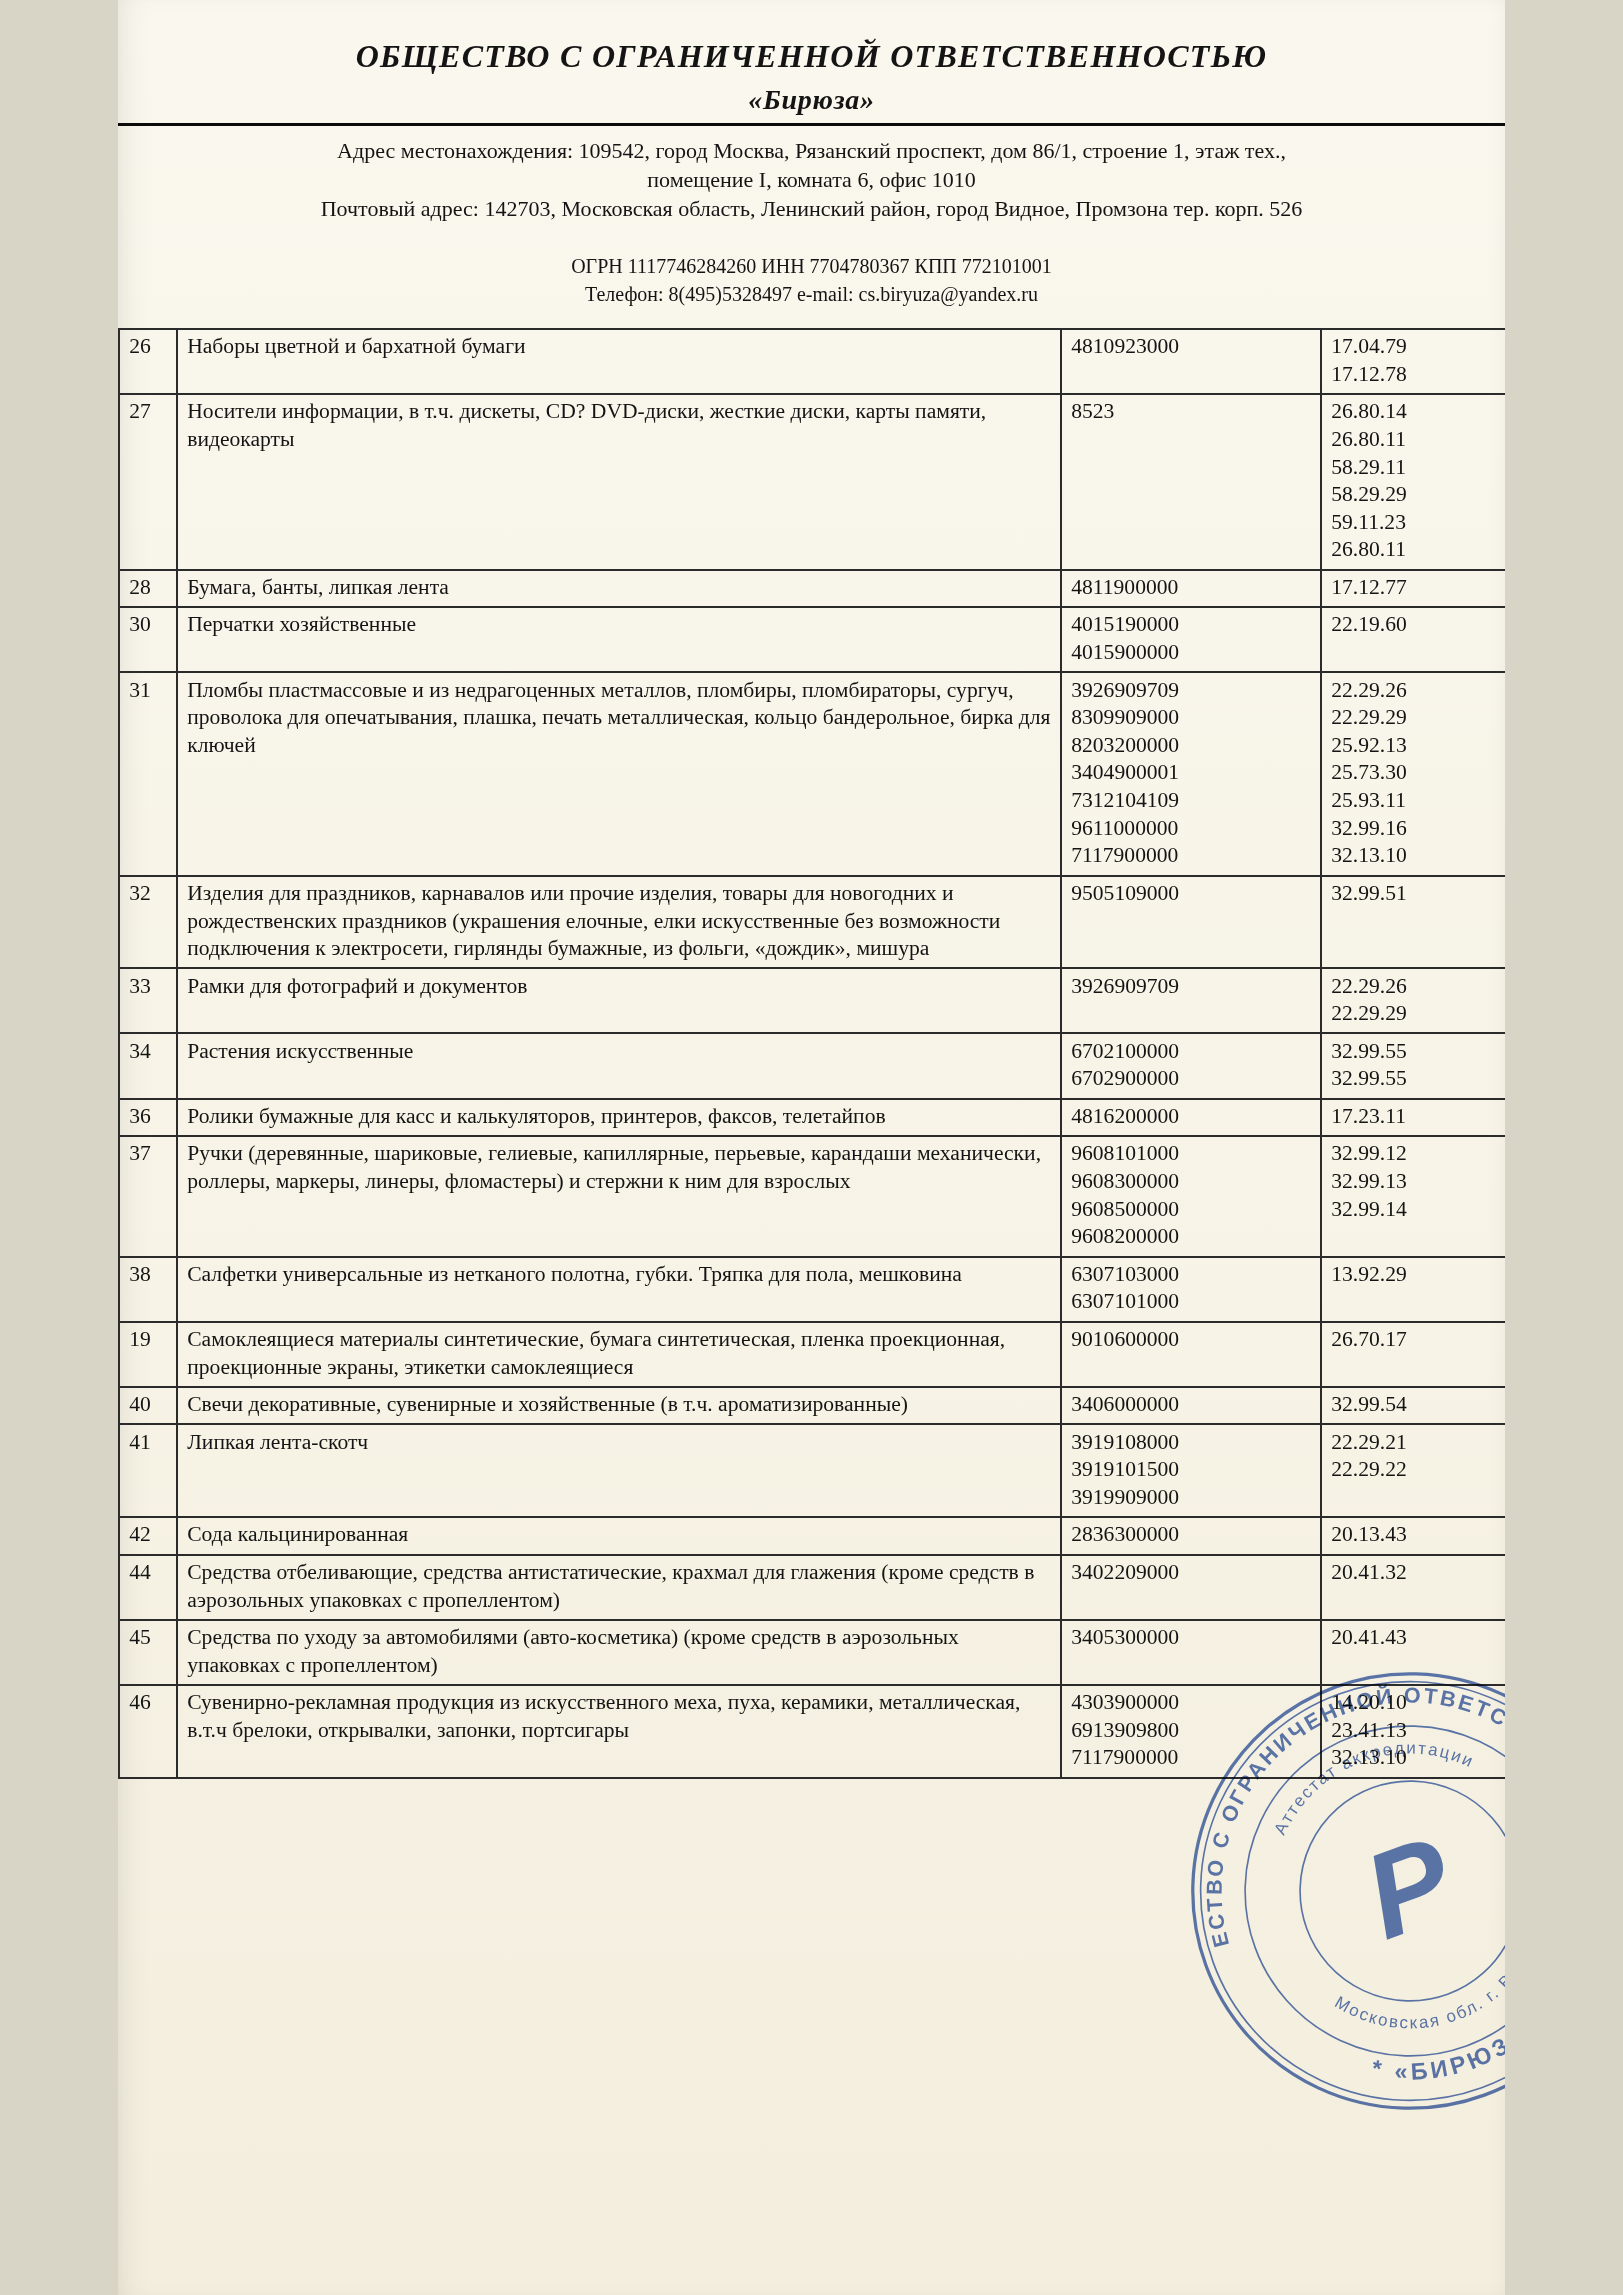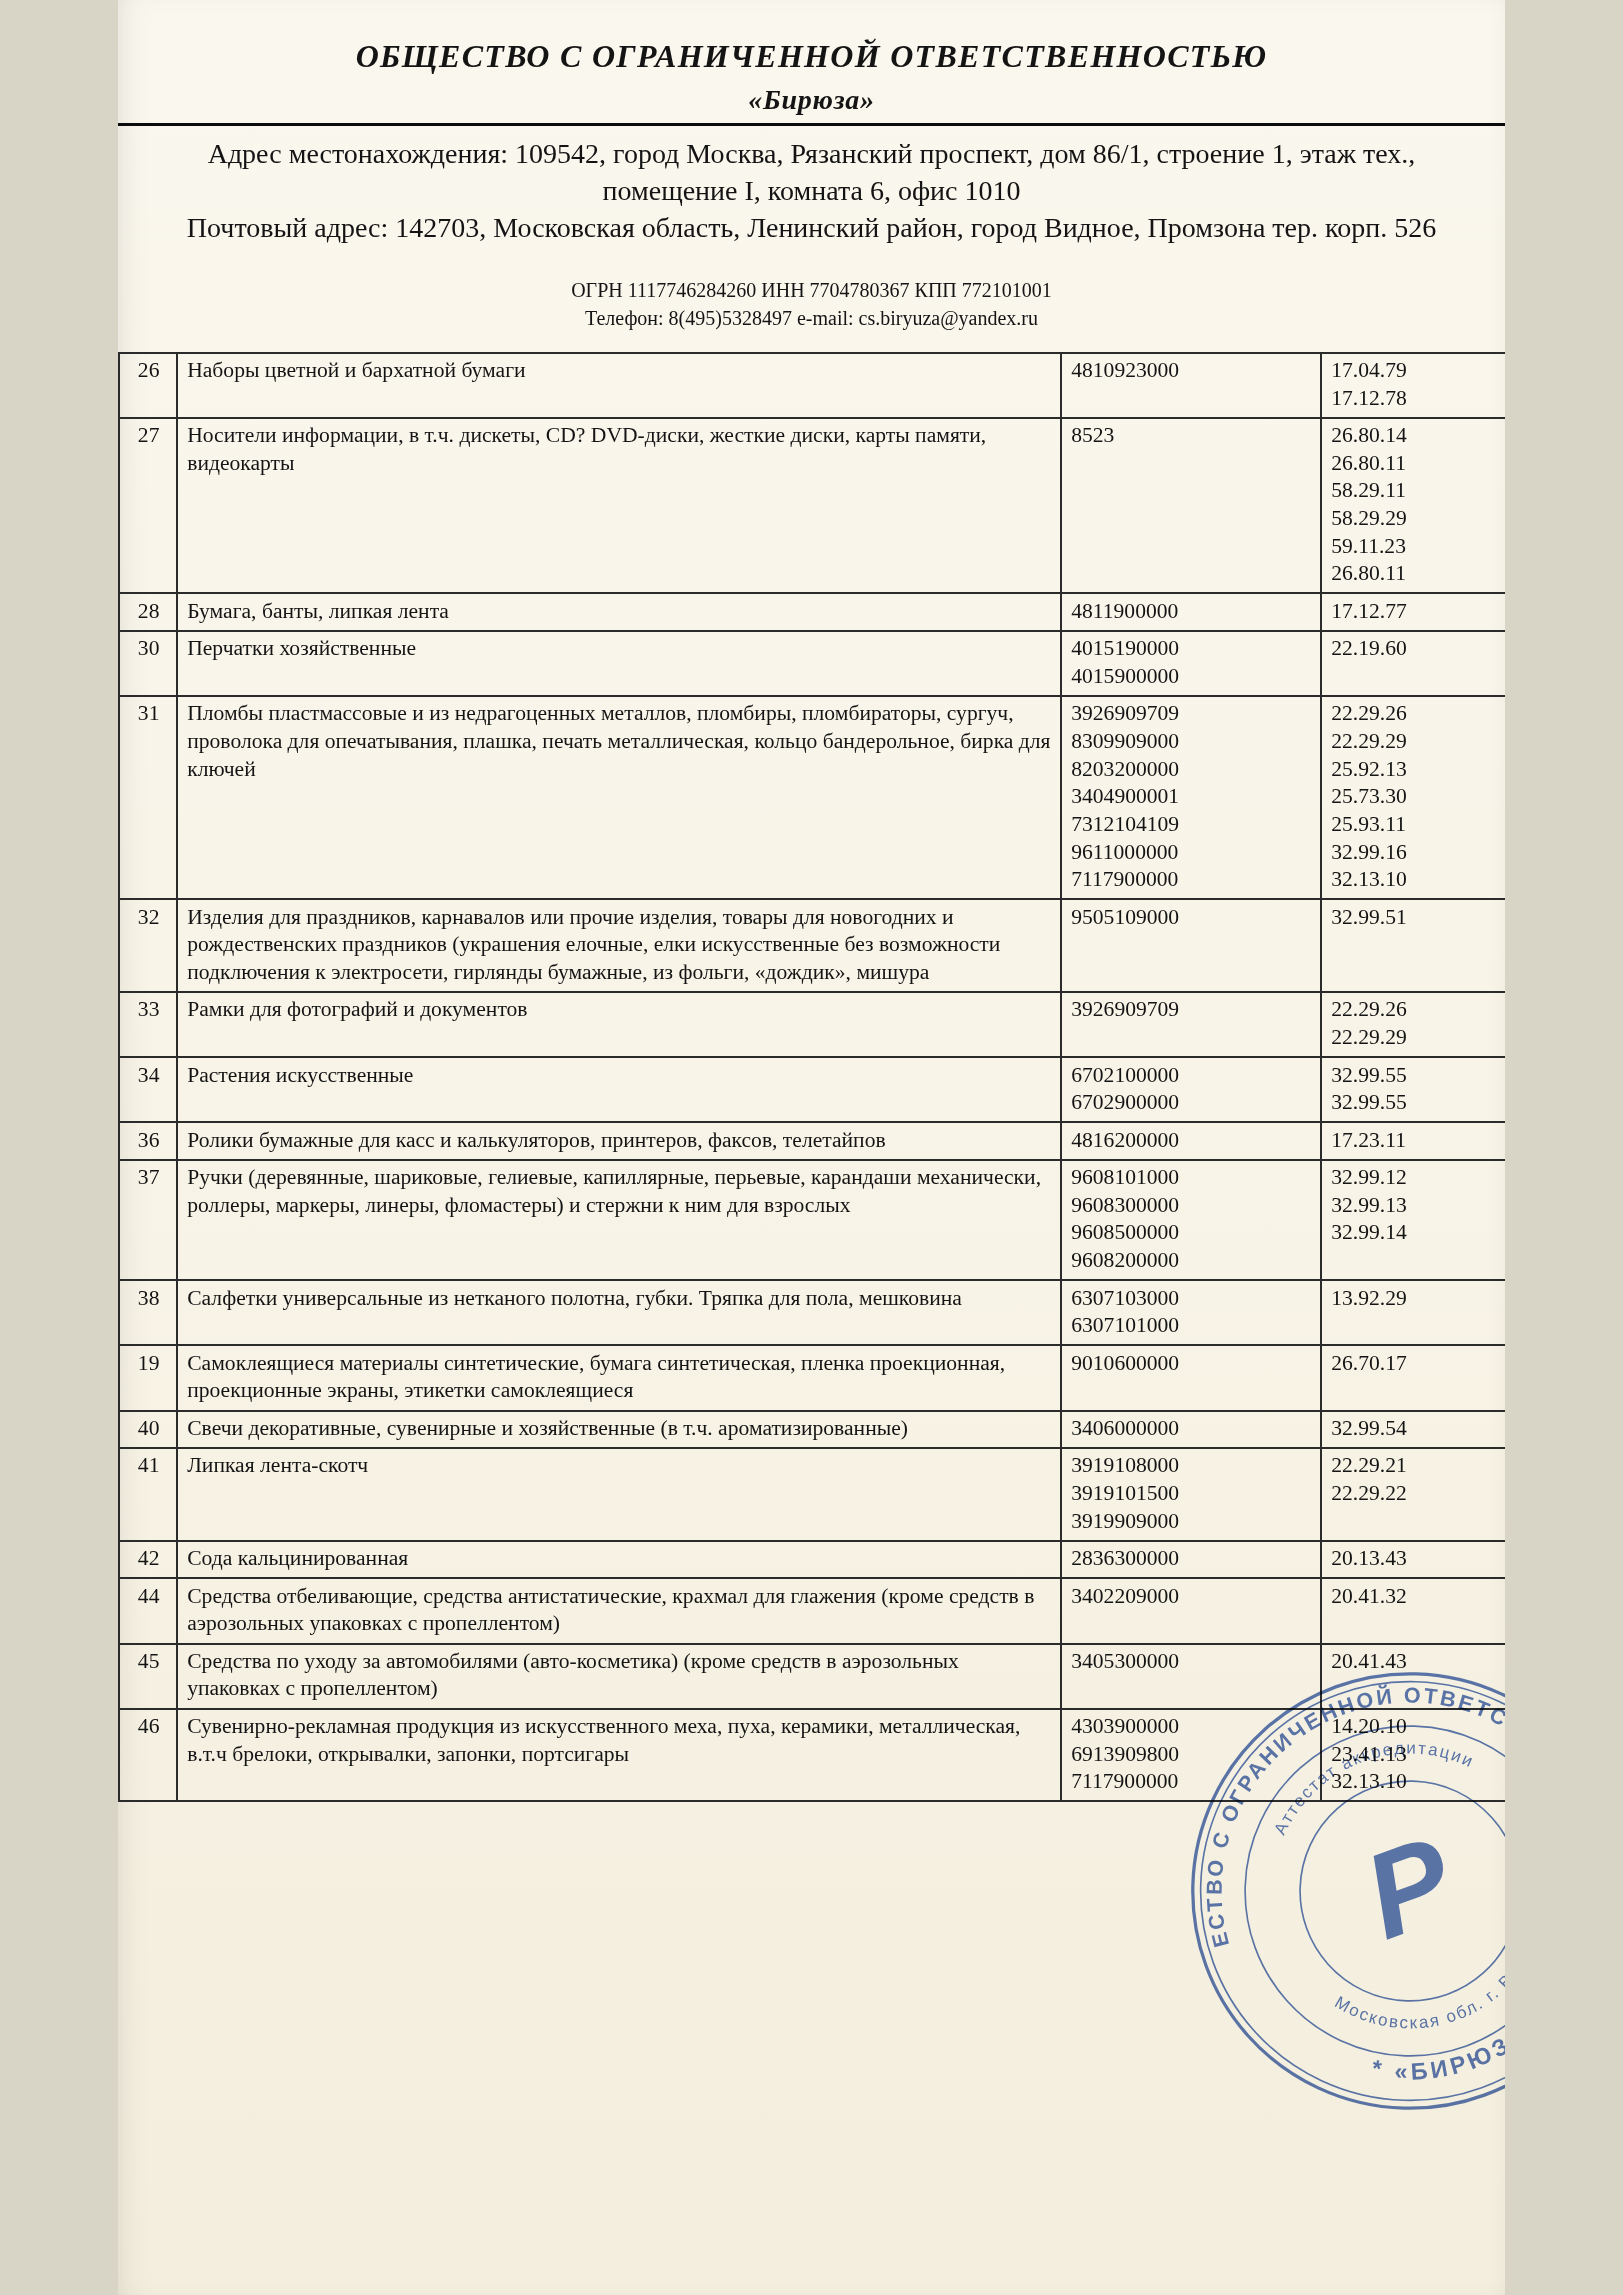--- a/index.html
+++ b/index.html
@@ -21,35 +21,35 @@
   }
   .org-name{
     font-size:28px;font-weight:bold;font-style:italic;
     margin-top:9.2px;letter-spacing:0.7px;
   }
   .rule{
     width:1403px;margin:6.5px auto 10.5px;
     border:0;border-top:3.9px solid #0b0b0b;
   }
   .addr{
-    font-size:28px;line-height:1.32;text-align:center;
+    font-size:22px;line-height:1.32;text-align:center;
   }
   .reg-block{margin-top:29px;font-size:20px;line-height:1.4;text-align:center;}
   table.goods{
     width:1403px;margin:19.6px auto 0;
     border-collapse:collapse;
     font-size:21.6px;line-height:1.28;
     table-layout:fixed;
   }
   table.goods td{
     border:2px solid #2b2b2b;
     vertical-align:top;
     padding:3.3px 7.9px 4.6px 9.2px;
   }
-  td.col-num{text-align:center;padding-left:11.8px;}
+  td.col-num{text-align:left;padding-left:11.8px;}
   td.col-desc{padding-right:13px;}
   td.col-codes div, td.col-okpd div{white-space:nowrap;}
   .stamp{
     position:absolute;
     left:1063px;top:1662px;
     width:458px;height:458px;
     transform:rotate(-20deg);
     opacity:.78;
     mix-blend-mode:multiply;
     pointer-events:none;

